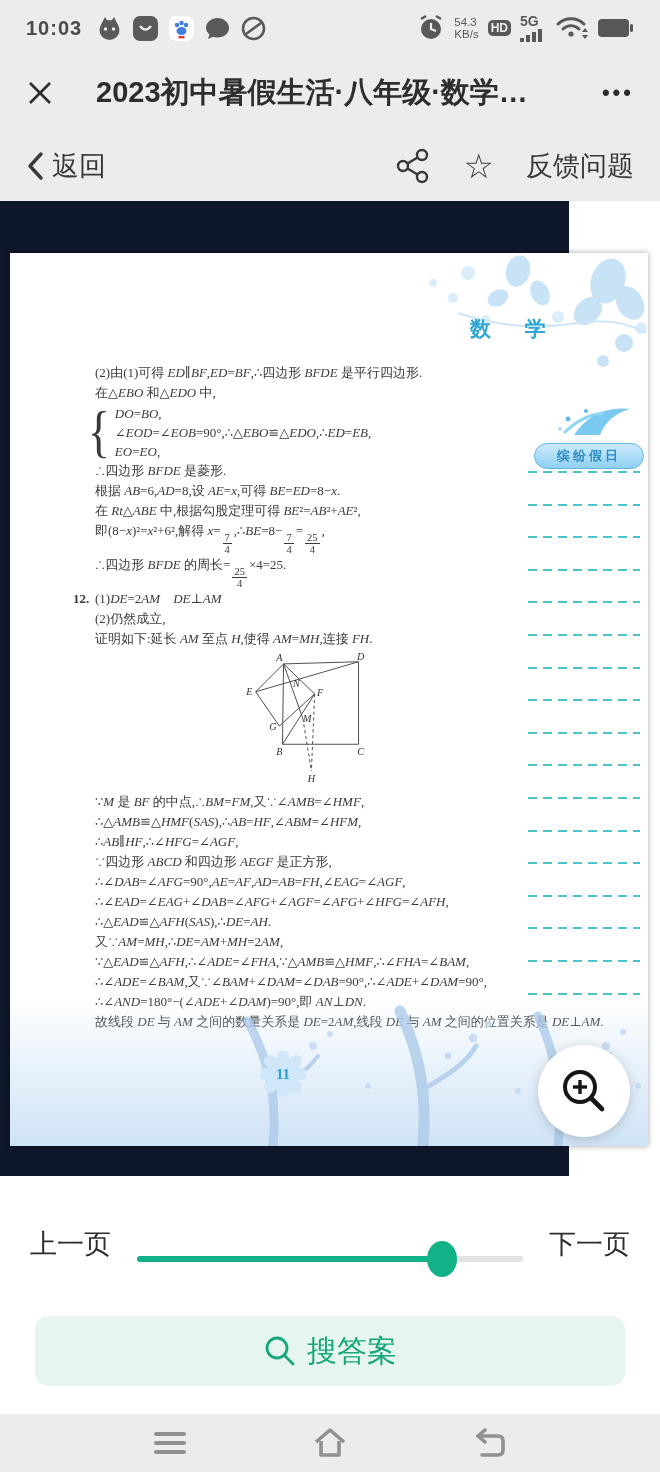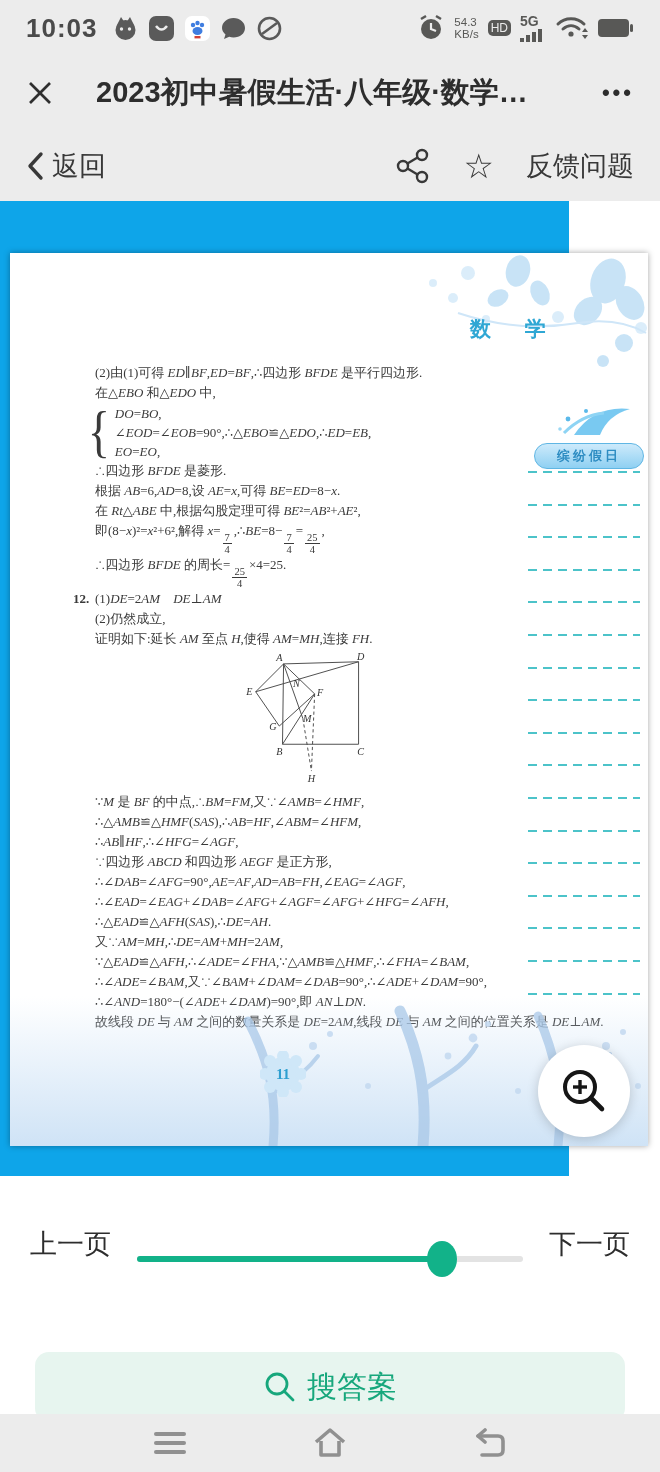--- a/index.html
+++ b/index.html
@@ -4,43 +4,43 @@
 <style>
   * { margin:0; padding:0; box-sizing:border-box; }
   html,body { width:660px; }
   body {
     height:1472px; position:relative; background:#ffffff; overflow:hidden;
     font-family:"Liberation Sans", sans-serif; color:#3a3a3a;
   }
   
   .status-bar { position:absolute; top:0; left:0; width:660px; height:56px;
     background:#ececec; display:flex; align-items:center; padding:0 26px; }
-  .sb-time { font-size:26px; font-weight:600; color:#4a4a4a; letter-spacing:1px; }
+  .sb-time { font-size:20px; font-weight:600; color:#4a4a4a; letter-spacing:1px; }
   .sb-apps { display:flex; align-items:center; gap:9px; margin-left:14px; }
   .sb-right { margin-left:auto; display:flex; align-items:center; gap:9px; color:#585856; }
   .sb-speed { font-size:11.5px; line-height:12px; color:#585856; text-align:left; }
-  .hd-badge { background:#585856; color:#ececec; font-size:12px; font-weight:400;
+  .hd-badge { background:#585856; color:#ececec; font-size:12px; font-weight:700;
     border-radius:5px; padding:2px 3px; line-height:12px; }
   .sb-5g { display:flex; flex-direction:column; align-items:flex-start; }
   .sb-5g span { font-size:14px; font-weight:700; line-height:13px; }
   
   .title-bar { position:absolute; top:56px; left:0; width:660px; height:74px;
     background:#ececec; display:flex; align-items:center; padding:0 26px; }
   .tb-title { margin-left:42px; font-size:29px; font-weight:600; color:#2d2d2d;
     white-space:nowrap; overflow:hidden; max-width:470px; }
   .tb-more { margin-left:auto; font-size:22px; font-weight:700; color:#2d2d2d; letter-spacing:3px; cursor:pointer; }
   
   .toolbar { position:absolute; top:130px; left:0; width:660px; height:71px;
     background:#ececec; display:flex; align-items:center; padding:0 26px; }
   .tl-back { display:flex; align-items:center; gap:8px; font-size:27px; color:#383838; cursor:pointer; }
   .tl-right { margin-left:auto; display:flex; align-items:center; gap:32px; }
   .tl-star { font-size:34px; line-height:34px; color:#383838; cursor:pointer; }
   .tl-feedback { font-size:27px; color:#383838; cursor:pointer;text-align:right; }
   
-  .doc-bg { position:absolute; top:201px; left:0; width:569px; height:975px; background:#0ea5e9; }
+  .doc-bg { position:absolute; top:201px; left:0; width:569px; height:975px; background:#0f172a; }
   .page { position:absolute; left:10px; top:52px; width:638px; height:893px; background:#ffffff;
     overflow:hidden; box-shadow:0 0 6px rgba(0,0,0,.35); }
   .floral { position:absolute; top:0; right:0; }
   .subject { position:absolute; left:460px; top:62px; font-size:21px; font-weight:600;
     color:#2fa7d4; letter-spacing:14px; white-space:nowrap; }
   .holiday-wrap { position:absolute; left:524px; top:150px; width:110px; }
   .holiday-badge { background:linear-gradient(#cdeafb,#8fd0f2); border:1px solid #5fb6e4;
     border-radius:14px; color:#2d8cc2; font-size:13px; font-weight:700; letter-spacing:3px;
     padding:3px 9px; text-align:center; white-space:nowrap; }
   .note-line { position:absolute; left:518px; width:112px; height:2px;
@@ -70,21 +70,21 @@
   
   .pager { position:absolute; top:1196px; left:0; width:660px; height:66px;
     display:flex; align-items:flex-end; padding:0 30px; }
   .pager-label { font-size:27px; color:#2d2d2d; white-space:nowrap; cursor:pointer; }
   .slider { flex:1; margin:0 26px; position:relative; height:6px; background:#e3e3e3;
     border-radius:3px; cursor:pointer; }
   .slider-fill { position:absolute; left:0; top:0; height:6px; background:#12b289; border-radius:3px; }
   .slider-thumb { position:absolute; top:50%; width:30px; height:36px; border-radius:50%;
     background:#12b289; transform:translate(-50%,-50%); cursor:grab; }
   
-  .search-btn { position:absolute; top:1352px; left:35px; width:590px; height:70px;
+  .search-btn { position:absolute; top:1316px; left:35px; width:590px; height:70px;
     background:#e7f5ef; border-radius:14px; display:flex; align-items:center;
     justify-content:center; gap:10px; cursor:pointer; }
   .search-btn span { font-size:30px; color:#17a77c; }
   
   .navbar { position:absolute; top:1414px; left:0; width:660px; height:58px; background:#ececec;
     display:flex; align-items:center; justify-content:space-around; padding:0 90px; }
   .nav-ic { cursor:pointer; display:flex; align-items:center; justify-content:center; }
   i { font-style:italic; }
 </style>
 </head>

